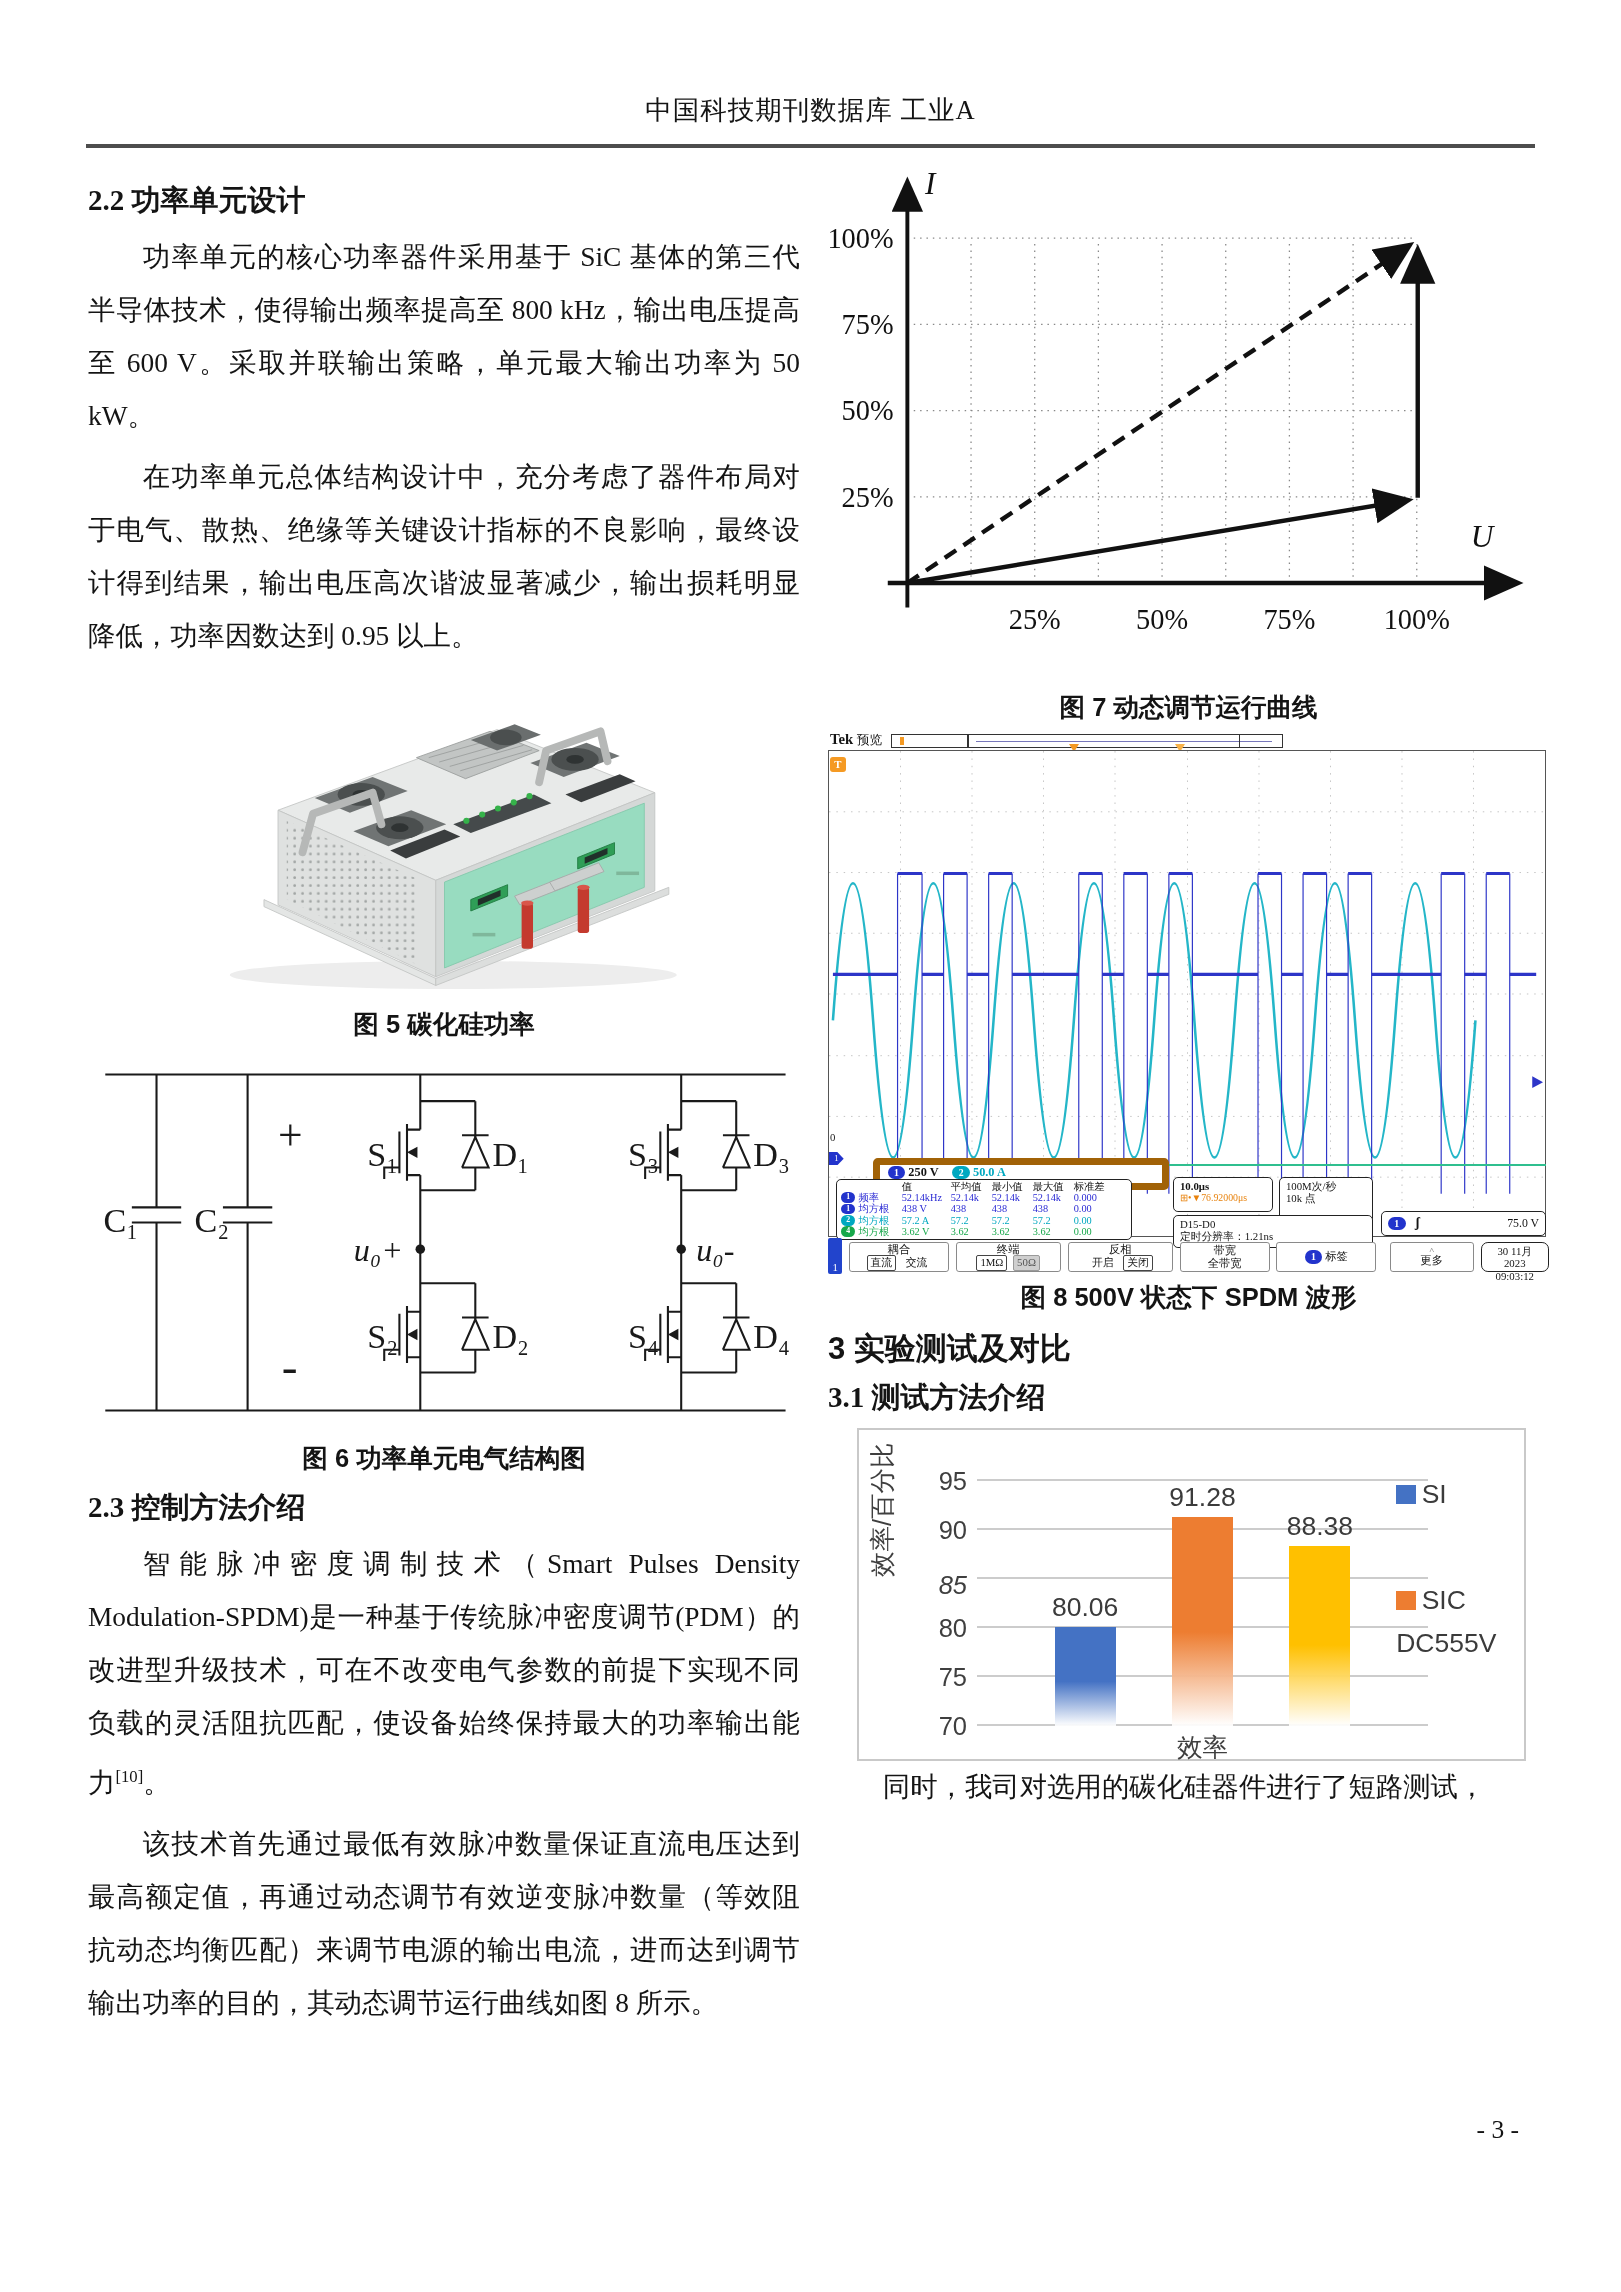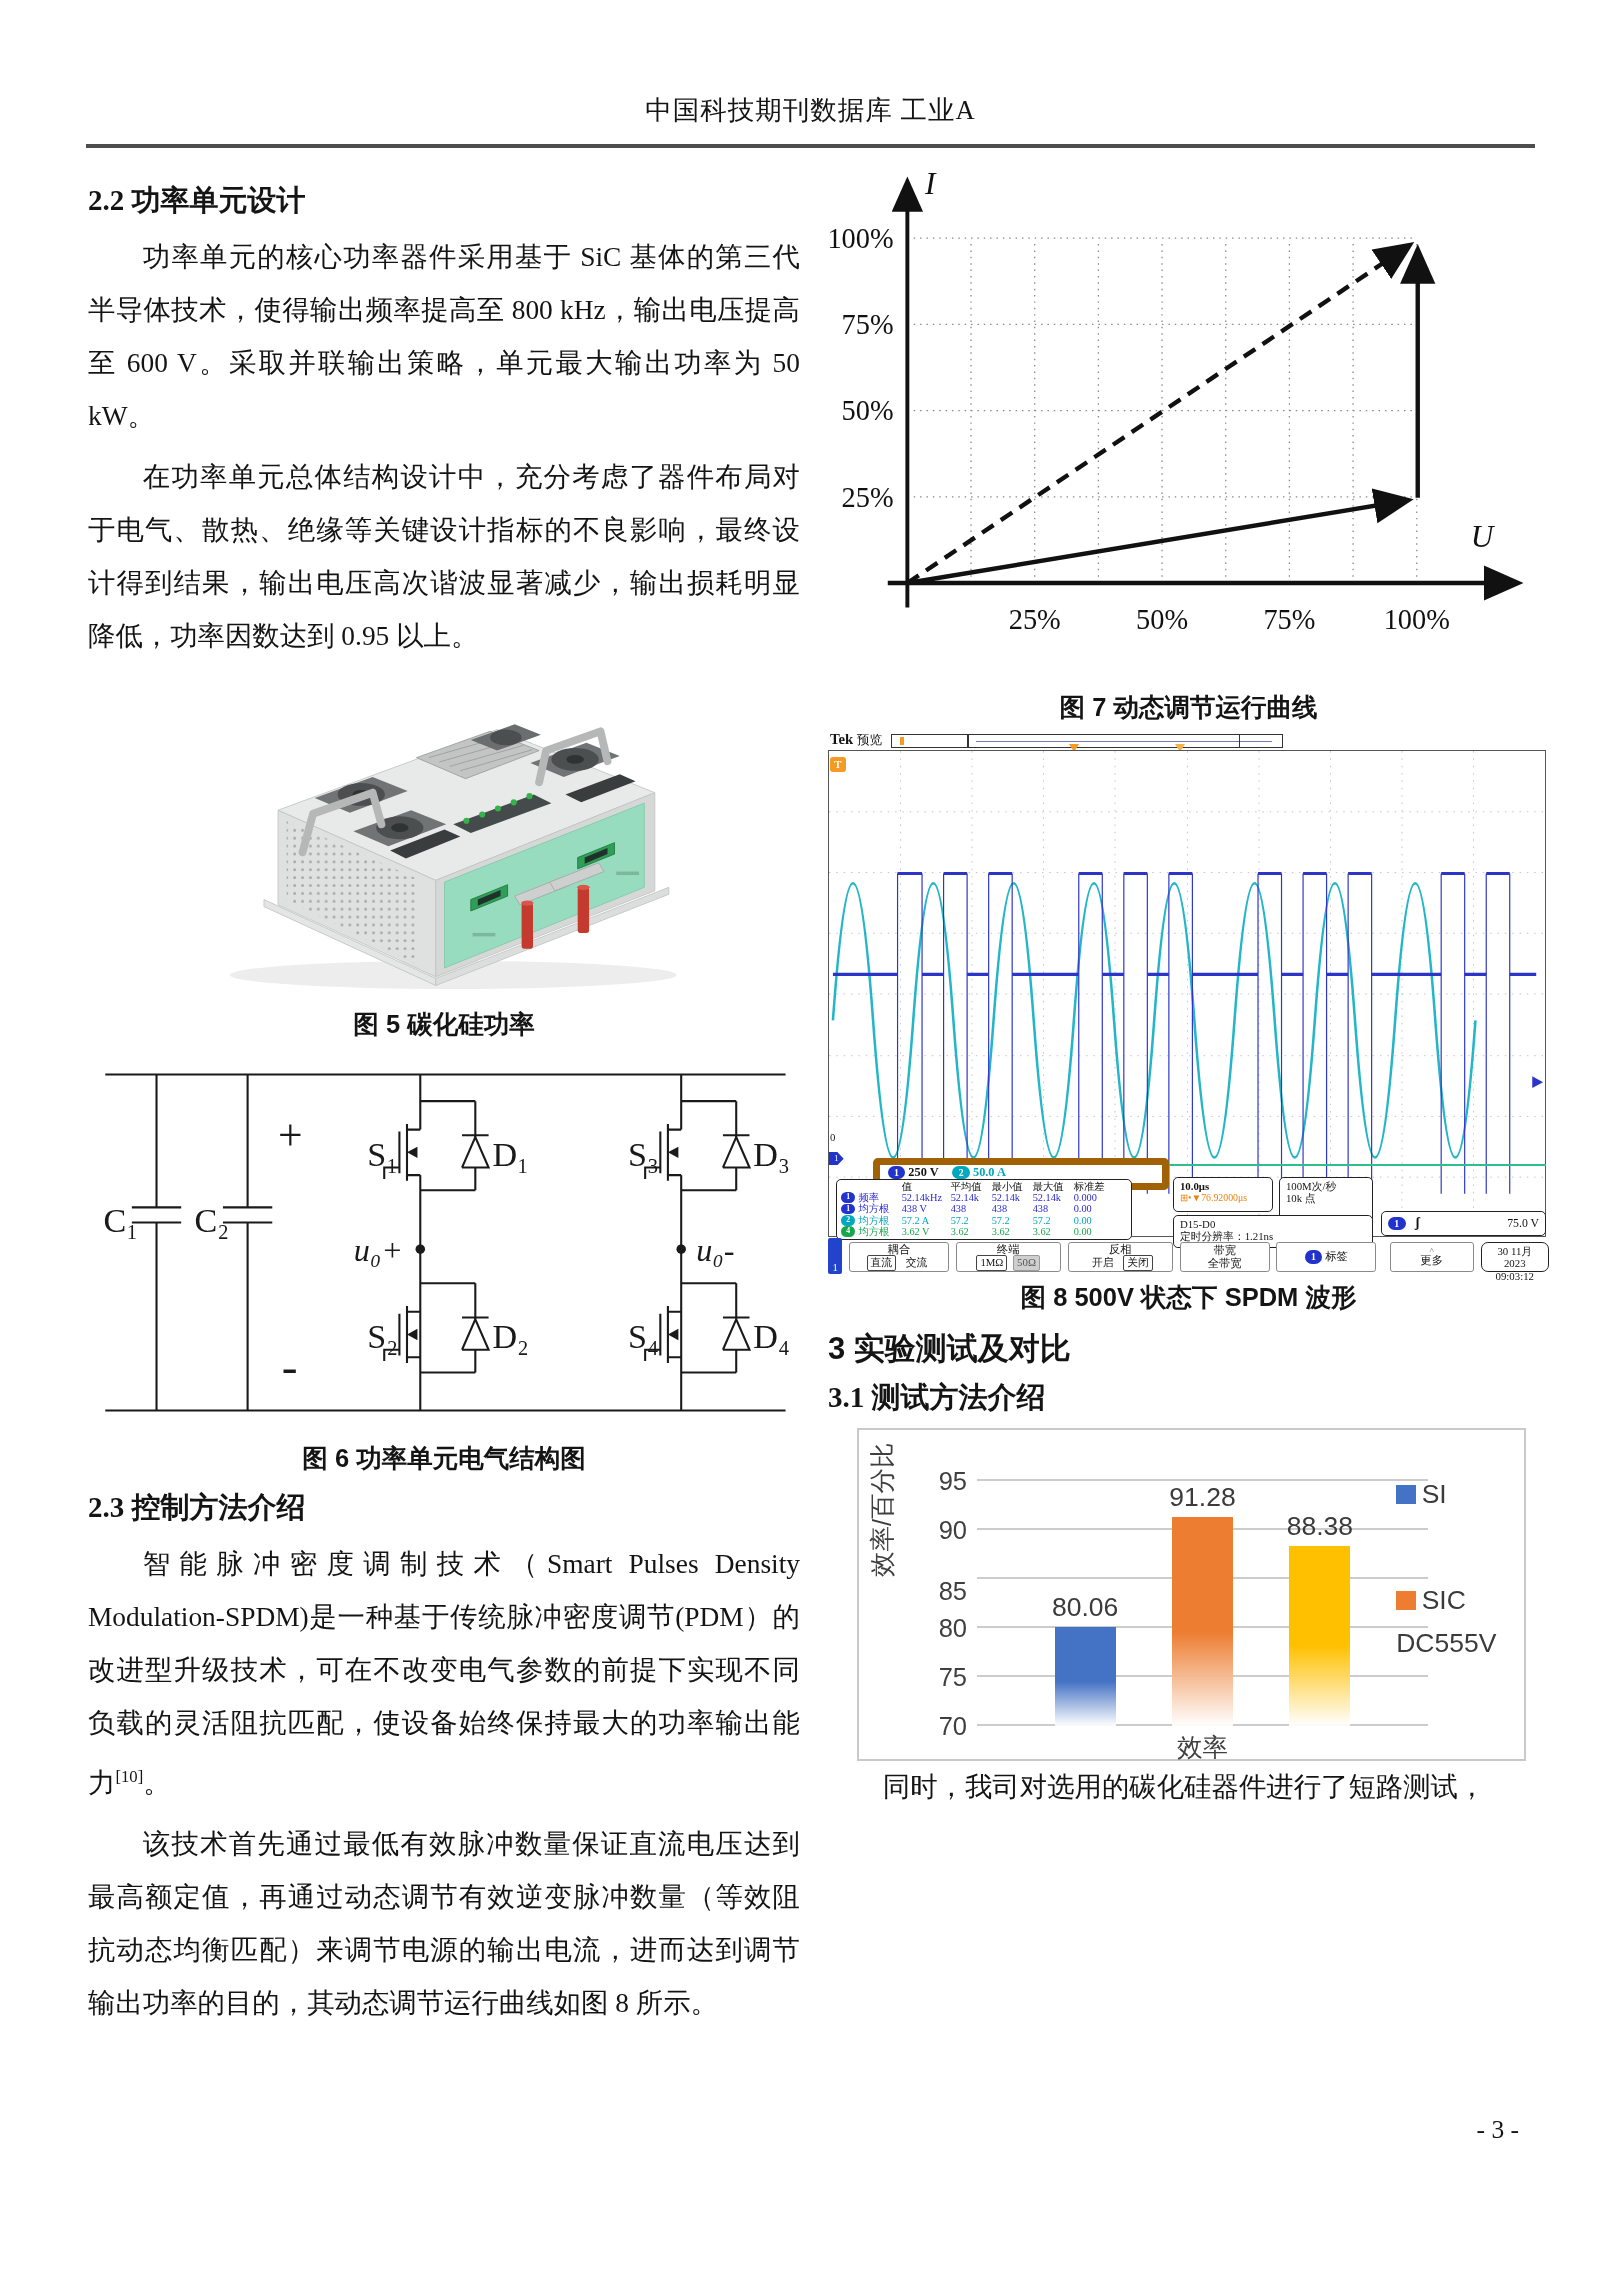--- a/index.html
+++ b/index.html
@@ -378,21 +378,21 @@
     <div class="chart-box">
       <div class="ylab">效率/百分比</div>
       <div class="plot">
           <div class="grid" style="bottom: 0px;"></div>
           <div class="ytick" style="bottom: -14.7px;">70</div>
           <div class="grid" style="bottom: 49px;"></div>
           <div class="ytick" style="bottom: 34px;">75</div>
           <div class="grid" style="bottom: 98px;"></div>
           <div class="ytick" style="bottom: 83px;">80</div>
           <div class="grid" style="bottom: 147px;"></div>
-          <div class="ytick" style="bottom: 120px;">85</div>
+          <div class="ytick" style="bottom: 126px; font-style: italic;">85</div>
           <div class="grid" style="bottom: 196px;"></div>
           <div class="ytick" style="bottom: 181px;">90</div>
           <div class="grid" style="bottom: 245px;"></div>
           <div class="ytick" style="bottom: 230px;">95</div>
           <div class="bars">
             <div class="barcol">
               <div class="bval">80.06</div>
               <div class="bar" style="height: 99px; background: linear-gradient(rgb(68, 114, 196) 55%, rgba(255, 255, 255, 0.92) 100%);"></div>
             </div>
             <div class="barcol">

